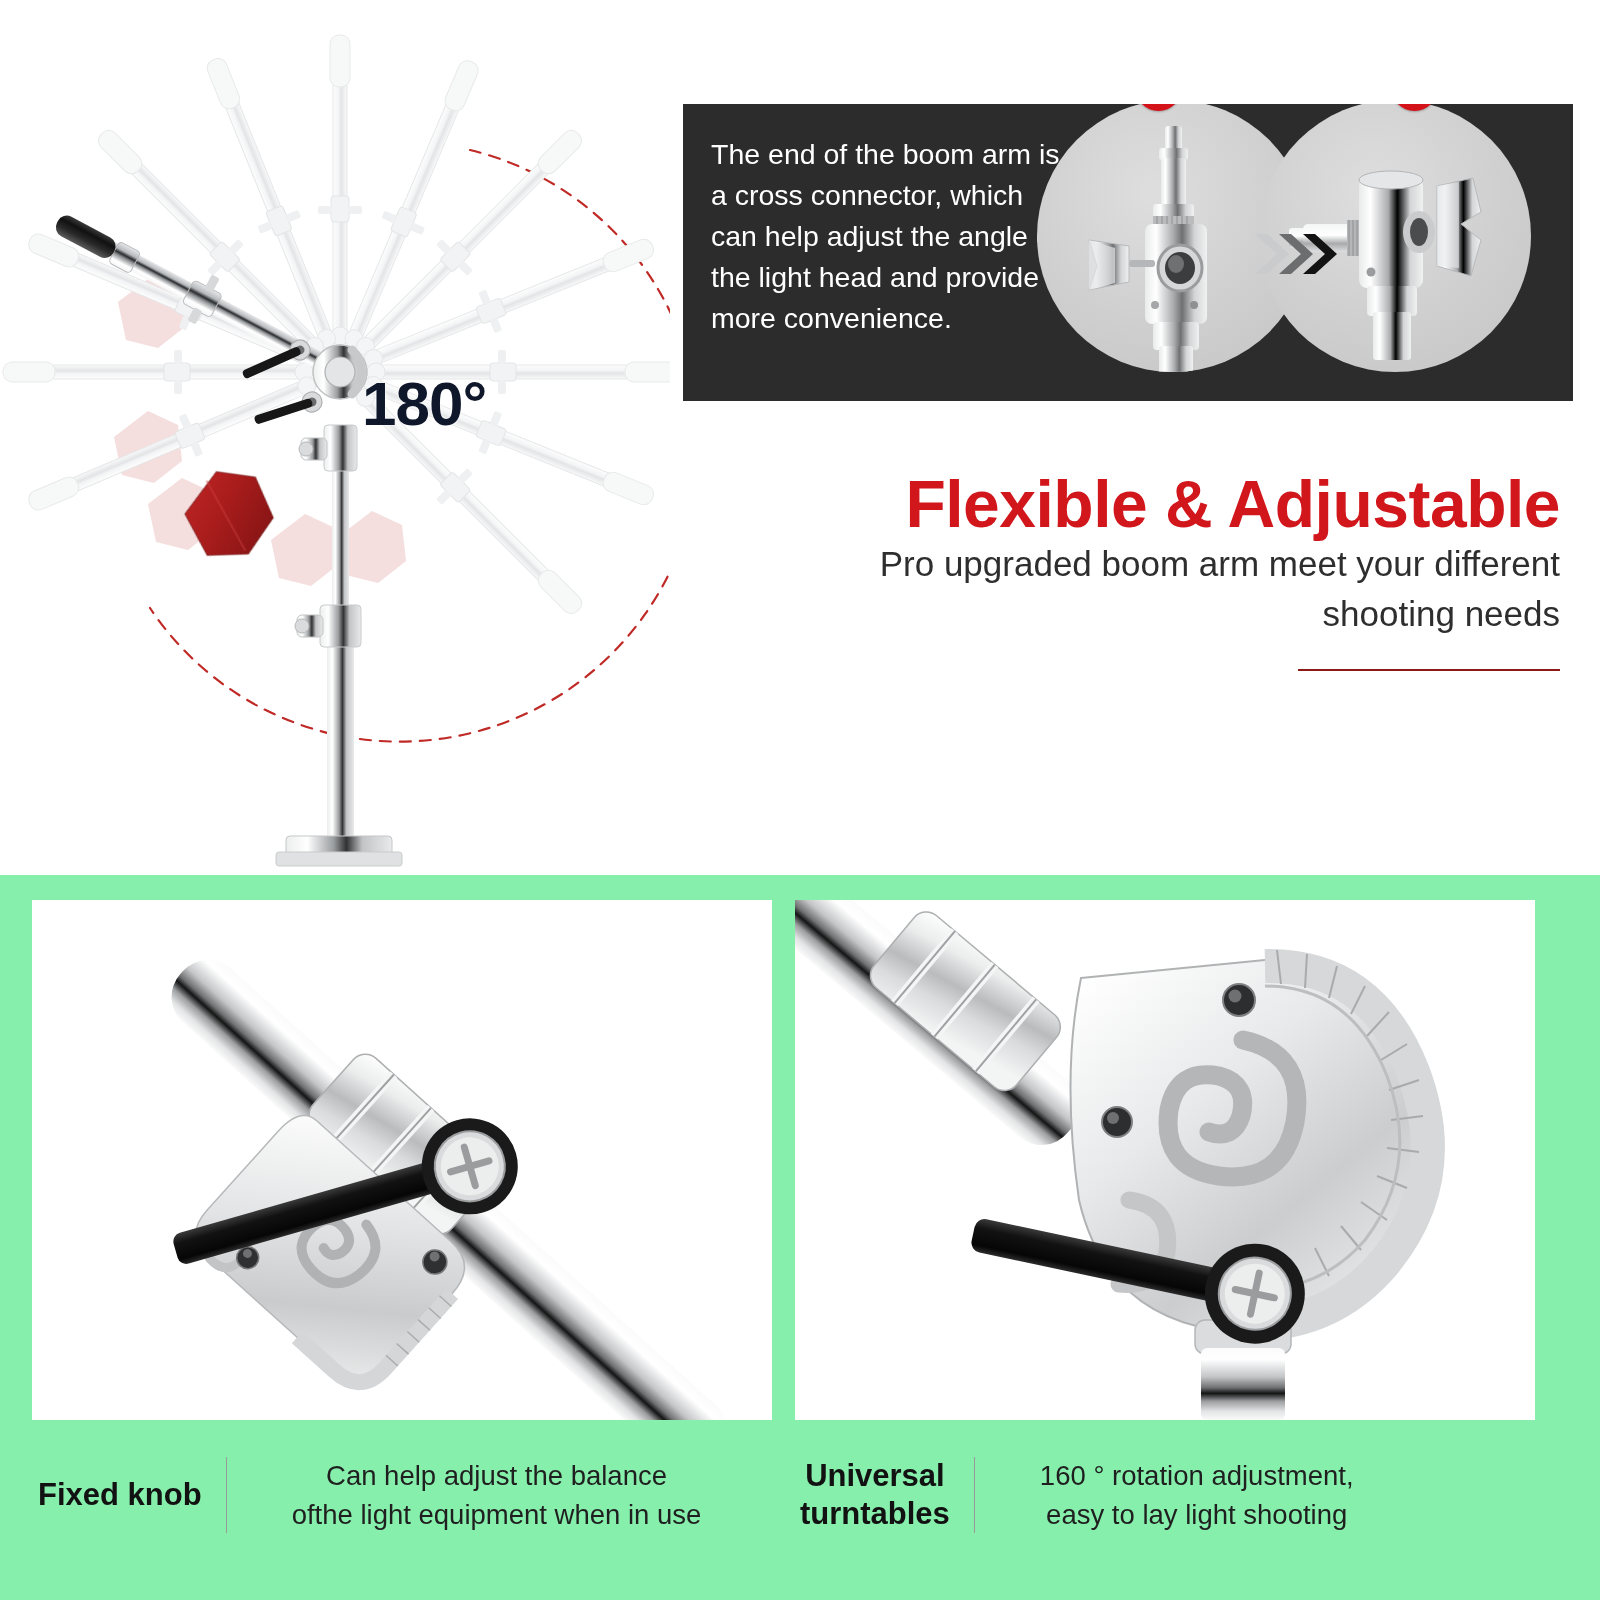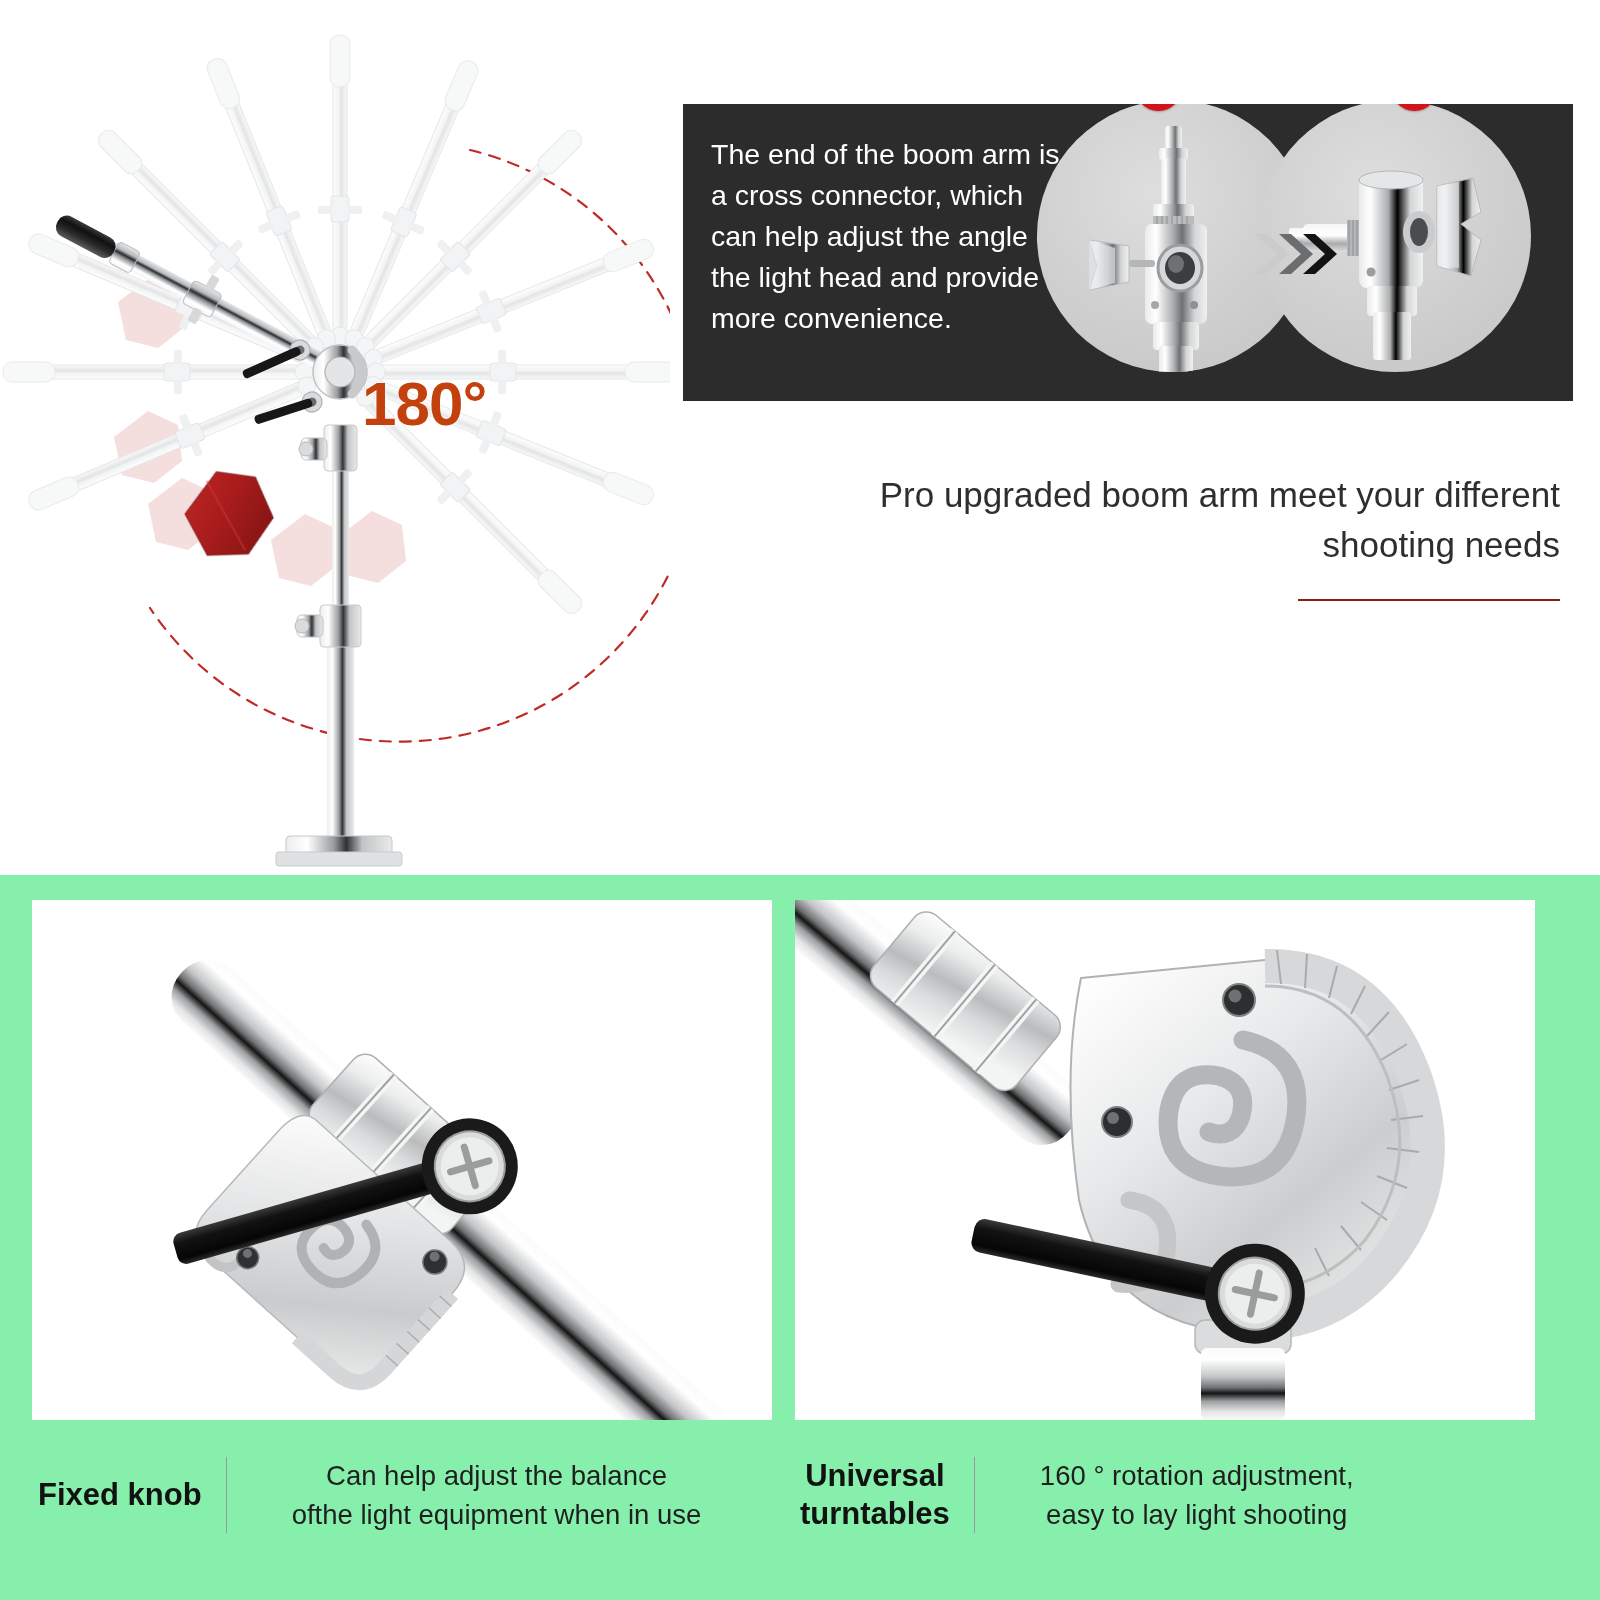--- a/index.html
+++ b/index.html
@@ -21,21 +21,21 @@
 
   
   .rotation-diagram {
     position:absolute; left:0; top:0; width:670px; height:875px;
     overflow:hidden;
   }
   .rotation-diagram svg { position:absolute; left:0; top:0; }
 
   .angle-label {
     position:absolute; left:362px; top:368px;
-    font-size:62px; font-weight:bold; color:#c2410c;
+    font-size:62px; font-weight:bold; color:#0f172a;
     letter-spacing:-1px;
     font-family:"Liberation Sans", sans-serif;
     text-shadow:0 0 3px rgba(255,255,255,0.9);
   }
 
   
   .info-panel {
     position:absolute; left:683px; top:104px;
     width:890px; height:297px;
     background:#2c2c2c;
@@ -404,20 +404,21 @@
             <path d="M 50 6 L 72 26 L 50 46 L 62 46 L 84 26 L 62 6 Z" fill="#131313"></path>
           </svg>
         </div>
 
         <div class="badge b1">1</div>
         <div class="badge b2">2</div>
       </div>
     </div>
 
     <div class="headline-block">
+      <div class="headline">Flexible &amp; Adjustable</div>
       <div class="subheadline">Pro upgraded boom arm meet your different shooting needs</div>
       <div class="accent-rule"></div>
     </div>
   </div>
 
   <div class="bottom-section">
 
     <div class="feature-card left">
       <svg width="740" height="520" viewBox="0 0 740 520">
         <defs>

